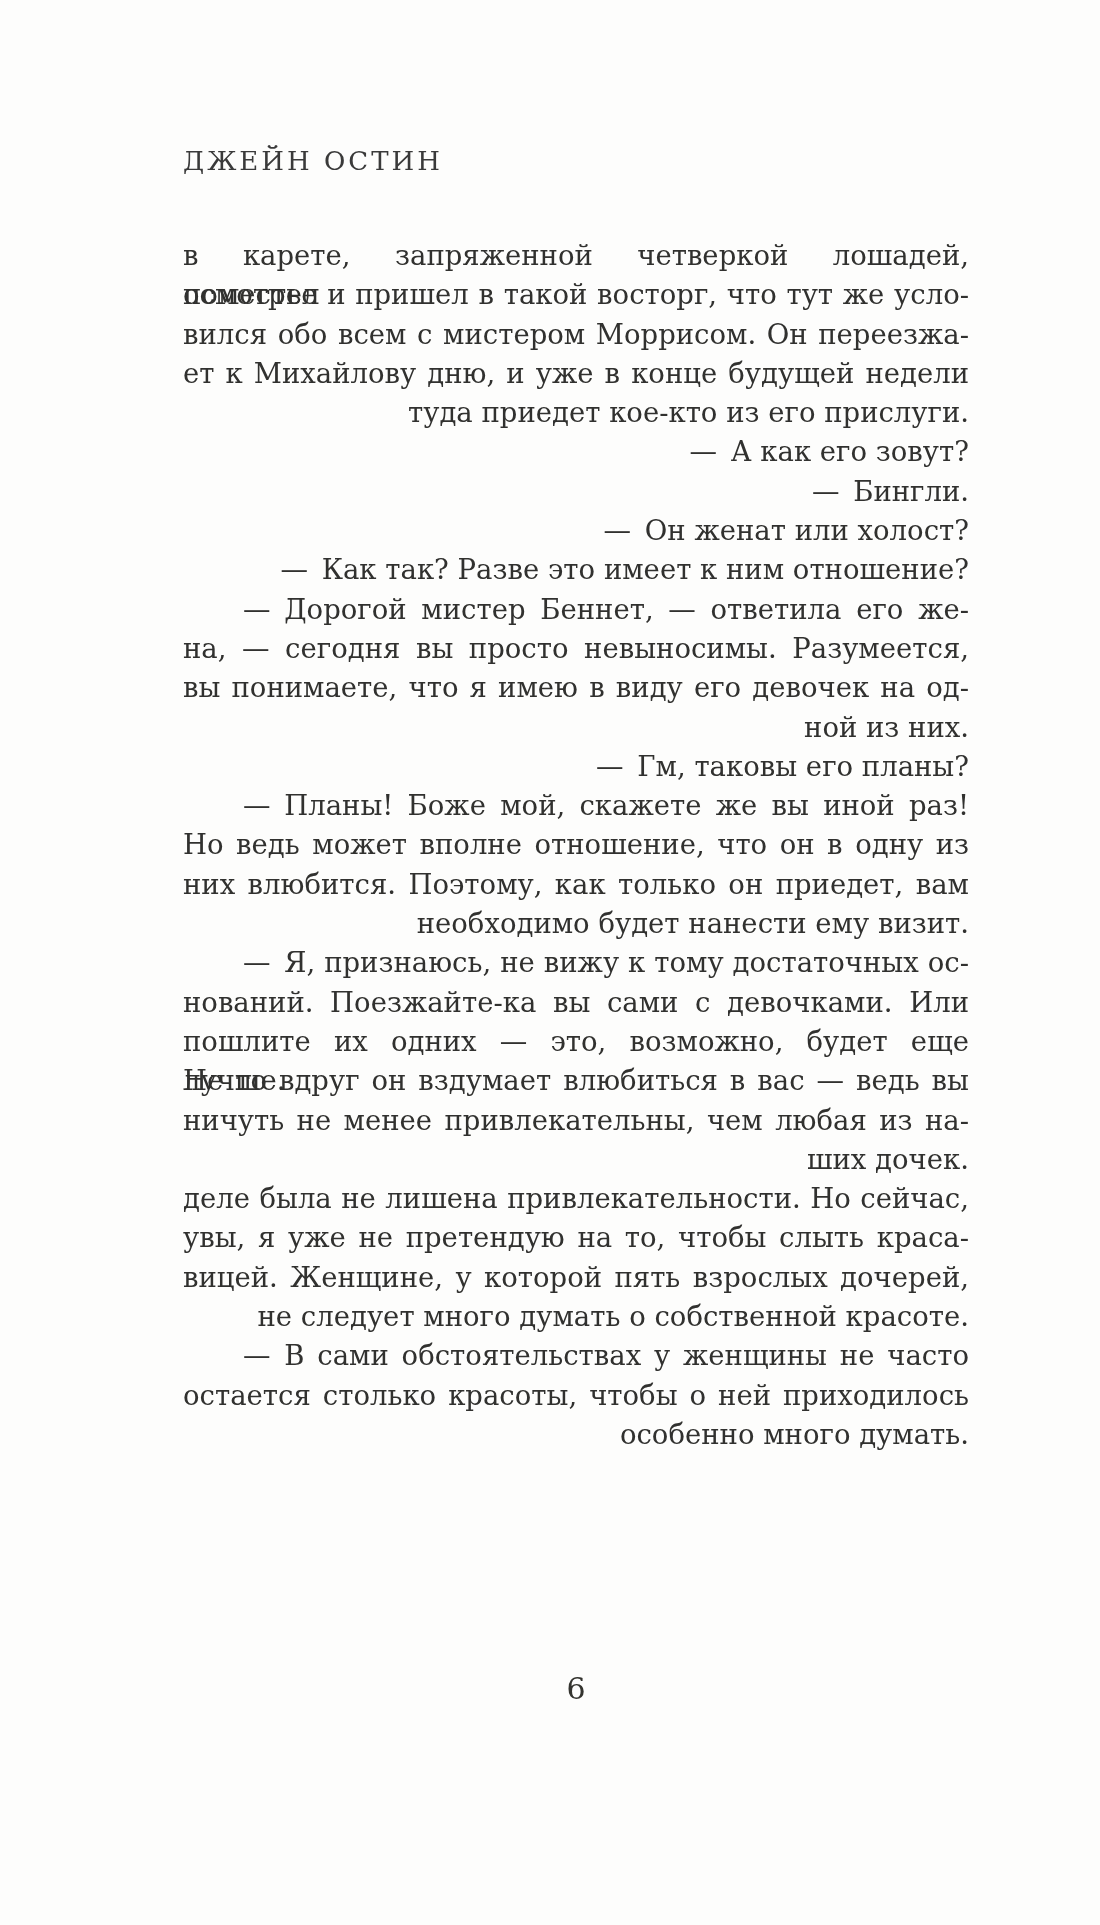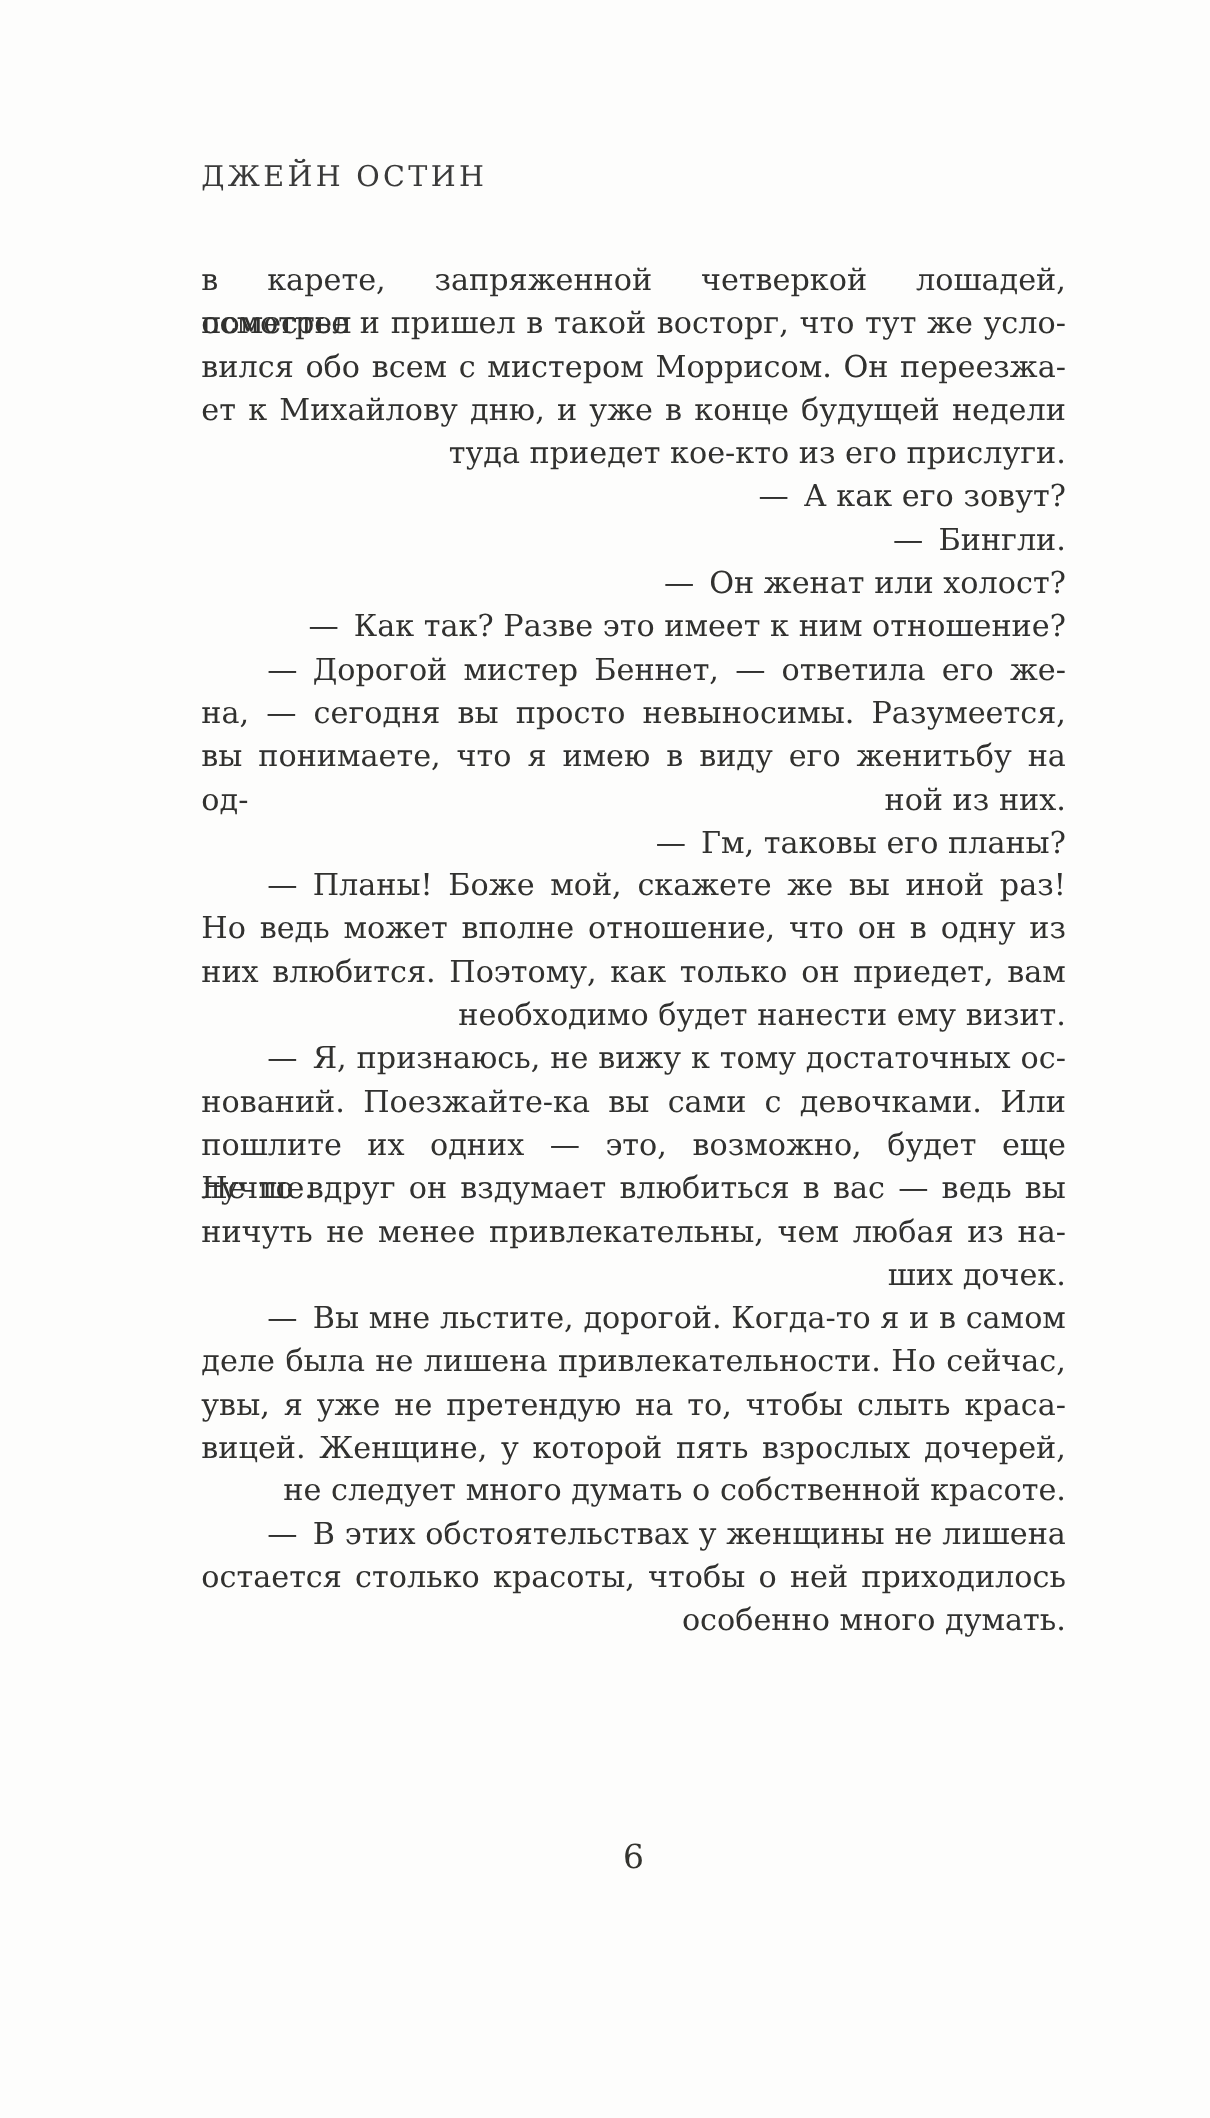--- a/index.html
+++ b/index.html
@@ -82,48 +82,47 @@
       </div>
       <div class="paragraph">
         <div class="line indent">— Он женат или холост?</div>
       </div>
       <div class="paragraph">
         <div class="line indent">— Как так? Разве это имеет к ним отношение?</div>
       </div>
       <div class="paragraph">
         <div class="line fill indent">— Дорогой мистер Беннет, — ответила его же-</div>
         <div class="line fill">на, — сегодня вы просто невыносимы. Разумеется,</div>
-        <div class="line fill">вы понимаете, что я имею в виду его женитьбу на од-</div>
+        <div class="line fill">вы понимаете, что я имею в виду его девочек на од-</div>
         <div class="line">ной из них.</div>
       </div>
       <div class="paragraph">
         <div class="line indent">— Гм, таковы его планы?</div>
       </div>
       <div class="paragraph">
         <div class="line fill indent">— Планы! Боже мой, скажете же вы иной раз!</div>
         <div class="line fill">Но ведь может вполне отношение, что он в одну из</div>
         <div class="line fill">них влюбится. Поэтому, как только он приедет, вам</div>
         <div class="line">необходимо будет нанести ему визит.</div>
       </div>
       <div class="paragraph">
         <div class="line fill indent">— Я, признаюсь, не вижу к тому достаточных ос-</div>
         <div class="line fill">нований. Поезжайте-ка вы сами с девочками. Или</div>
         <div class="line fill">пошлите их одних — это, возможно, будет еще лучше.</div>
         <div class="line fill">Не то вдруг он вздумает влюбиться в вас — ведь вы</div>
         <div class="line fill">ничуть не менее привлекательны, чем любая из на-</div>
         <div class="line">ших дочек.</div>
       </div>
       <div class="paragraph">
-        <div class="line fill indent">— Вы мне льстите, дорогой. Когда-то я и в самом</div>
         <div class="line fill">деле была не лишена привлекательности. Но сейчас,</div>
         <div class="line fill">увы, я уже не претендую на то, чтобы слыть краса-</div>
         <div class="line fill">вицей. Женщине, у которой пять взрослых дочерей,</div>
         <div class="line">не следует много думать о собственной красоте.</div>
       </div>
       <div class="paragraph">
-        <div class="line fill indent">— В этих обстоятельствах у женщины не лишена</div>
+        <div class="line fill indent">— В сами обстоятельствах у женщины не часто</div>
         <div class="line fill">остается столько красоты, чтобы о ней приходилось</div>
         <div class="line">особенно много думать.</div>
       </div>
     </div>
 
   <div class="page-number">6</div>
 </div>
 
 </body></html>

